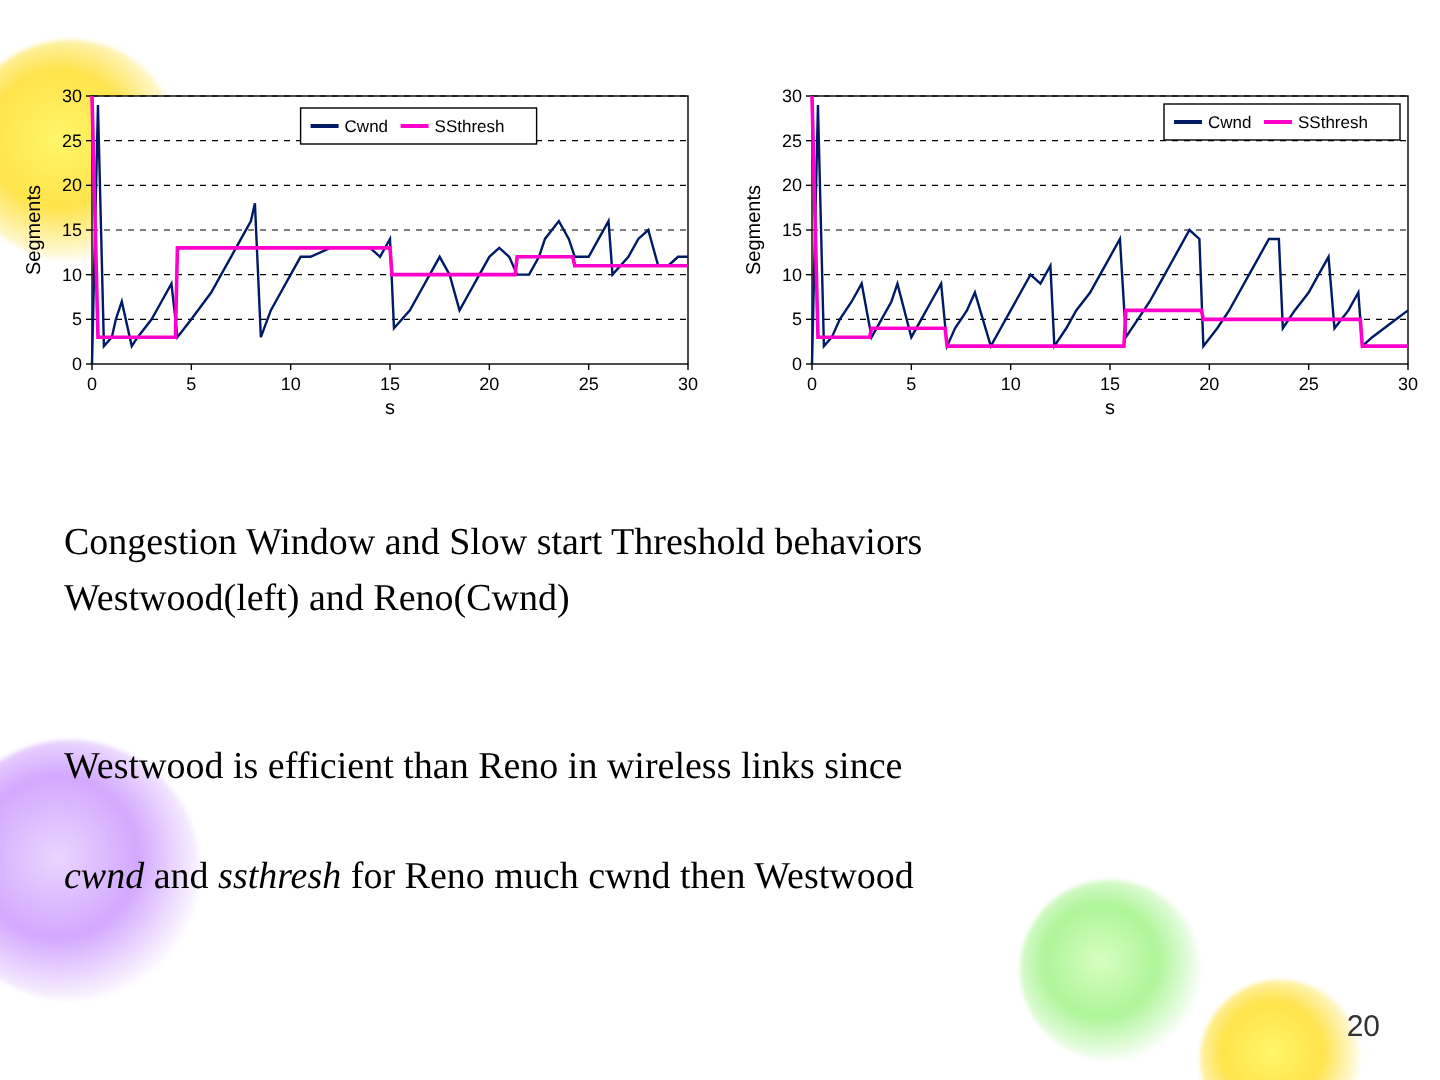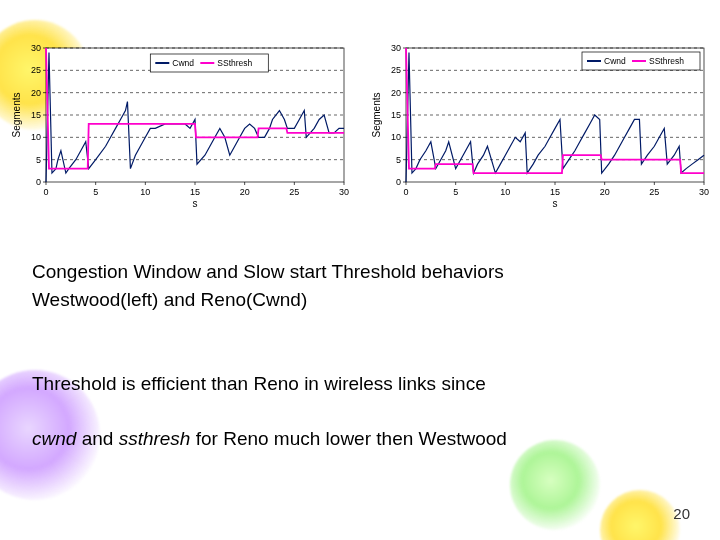--- a/index.html
+++ b/index.html
@@ -52,20 +52,21 @@
     display: block;
   }
 
   .caption {
     position: absolute;
     left: 32px;
     right: 60px;
     font-size: 19px;
     line-height: 1.45;
     color: #000;
+    font-family: Liberation Serif, serif;
   }
   .caption.c1 { top: 258px; }
   .caption.c2 { top: 370px; }
   .caption .ital { font-style: italic; }
 
   .page-num {
     position: absolute;
     right: 30px;
     bottom: 18px;
     font-size: 15px;
@@ -178,18 +179,18 @@
       </svg>
     </div>
 </div>
 
 <div class="caption c1">
   <span>Congestion Window and Slow start Threshold behaviors</span><br>
   <span>Westwood(left) and Reno(Cwnd)</span>
 </div>
 
 <div class="caption c2">
-  <span>Threshold is efficient than Reno in wireless links  since</span><br>
+  <span>Westwood is efficient than Reno in wireless links  since</span><br>
   <br>
-  <span class="ital">cwnd</span><span> and </span><span class="ital">ssthresh</span><span> for Reno much lower then Westwood</span>
+  <span class="ital">cwnd</span><span> and </span><span class="ital">ssthresh</span><span> for Reno much cwnd then Westwood</span>
 </div>
 
 <div class="page-num">20</div>
 
 </body></html>

